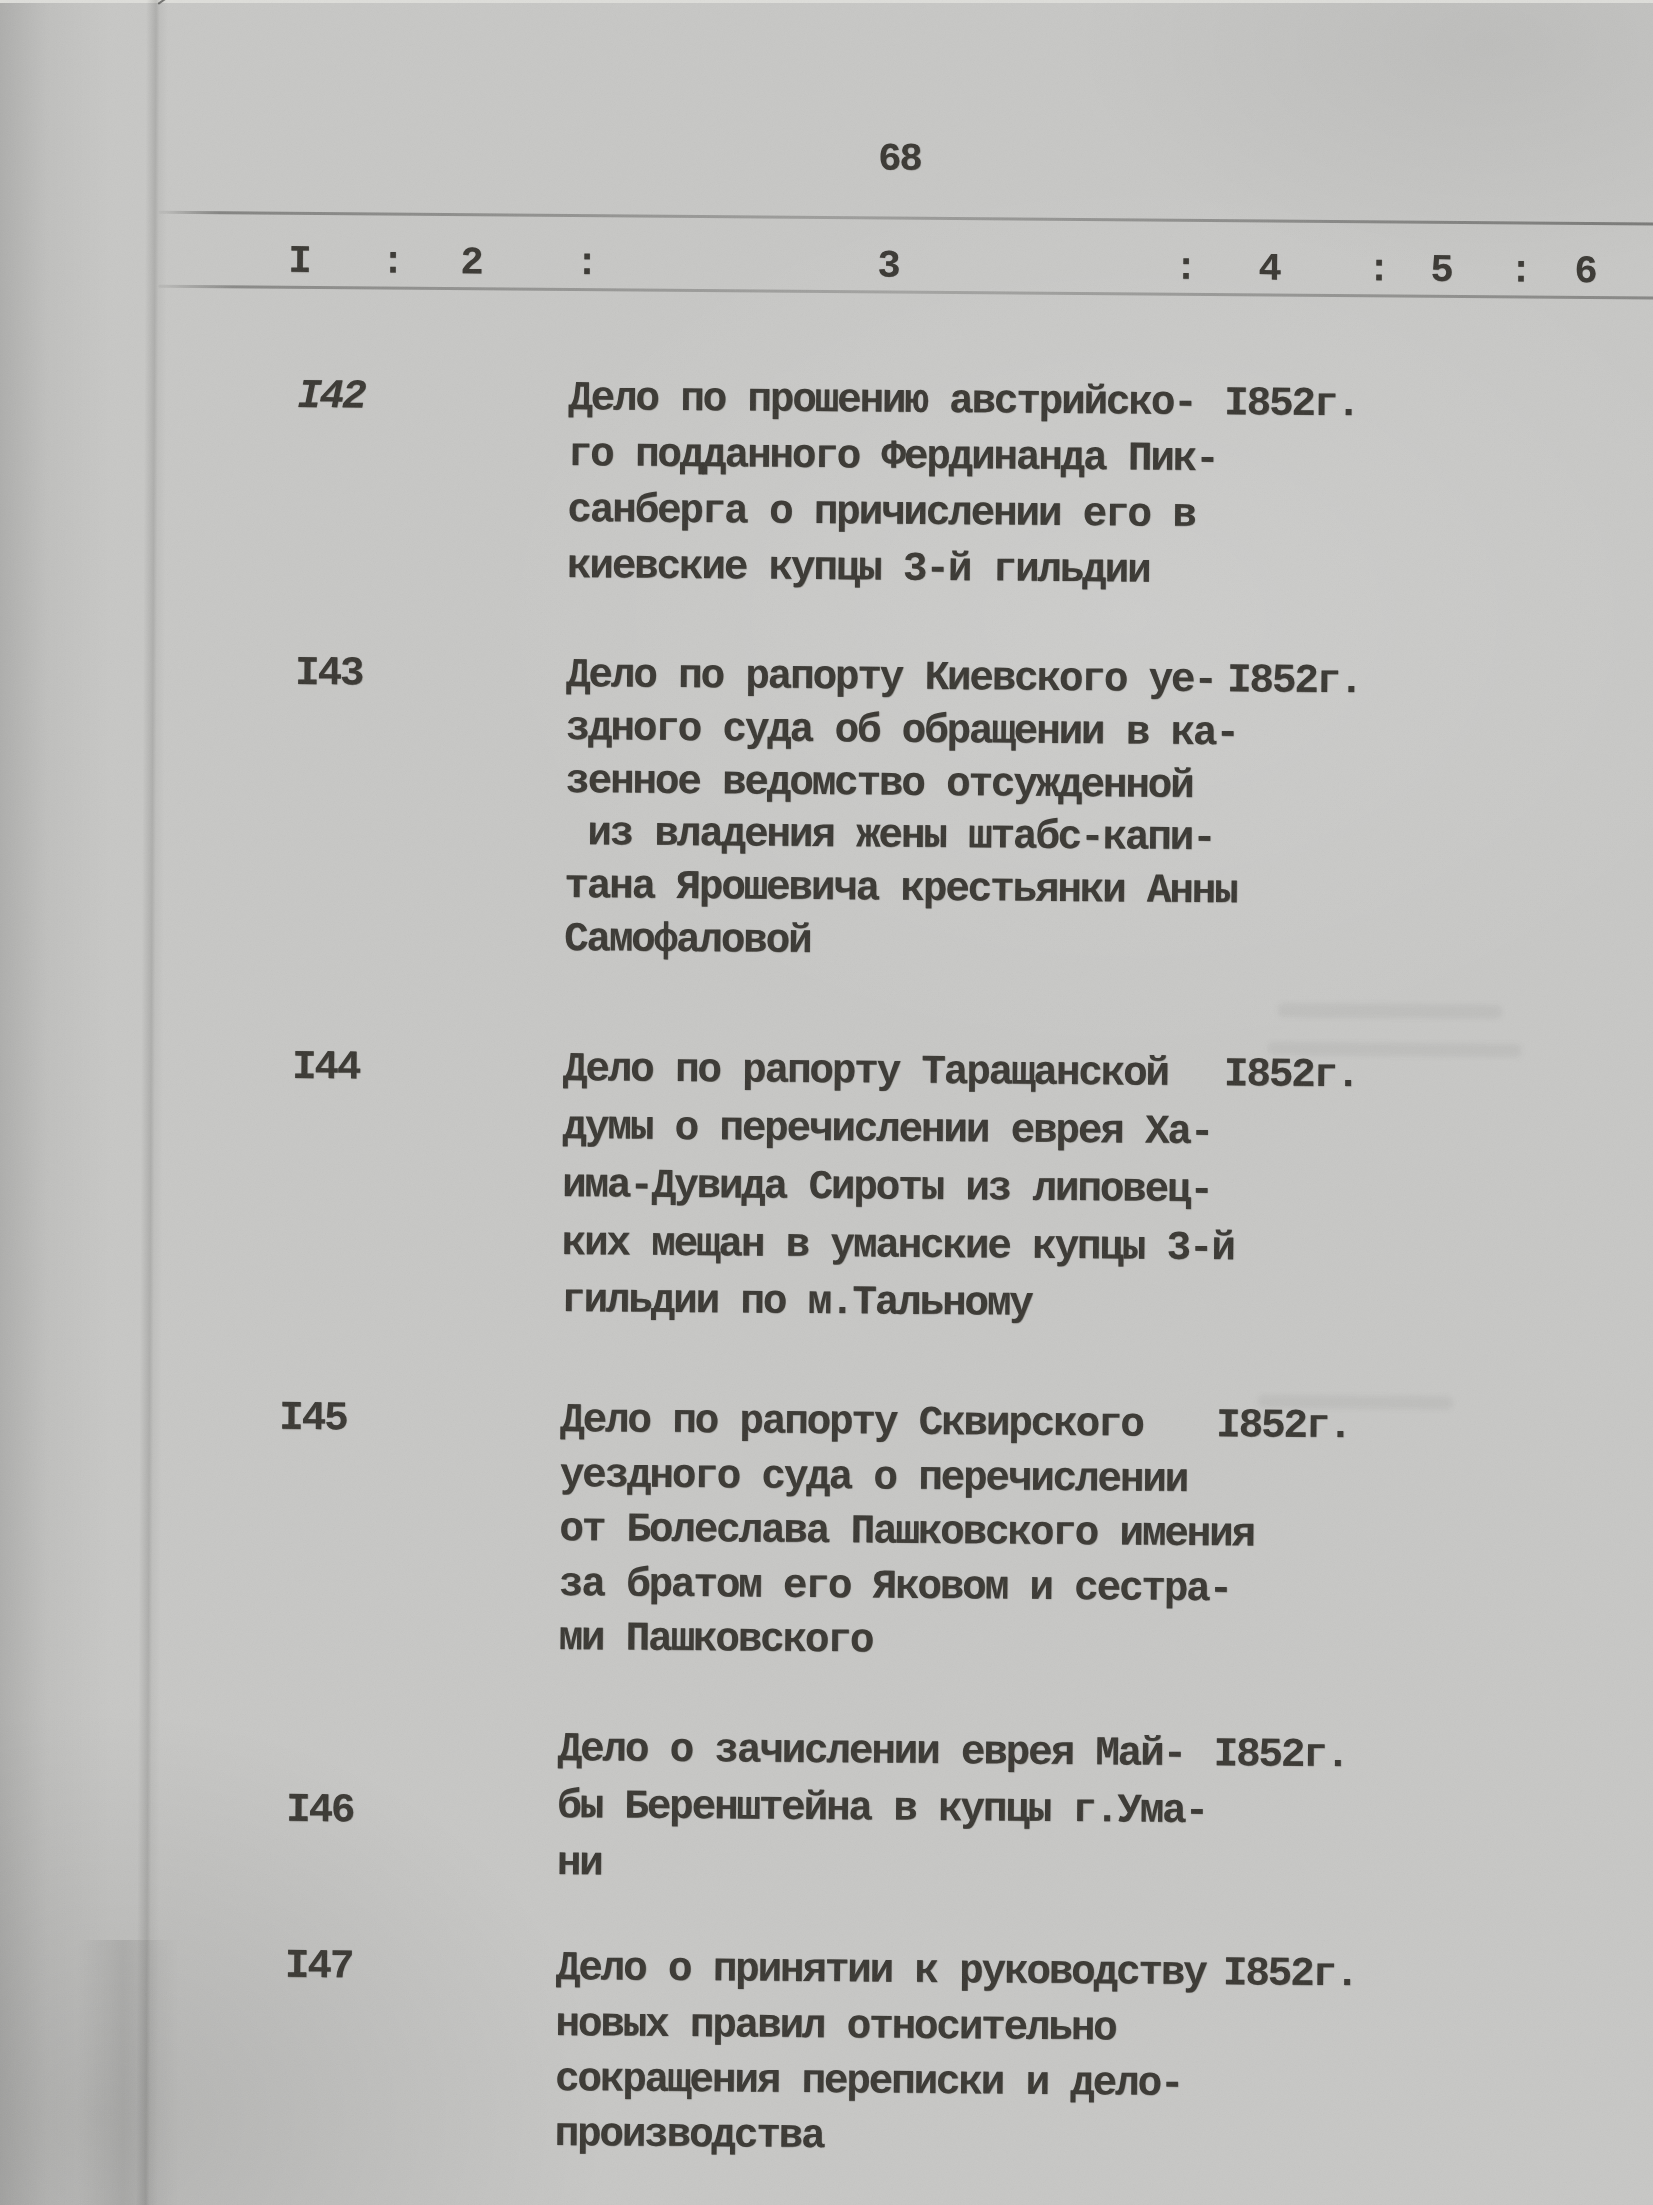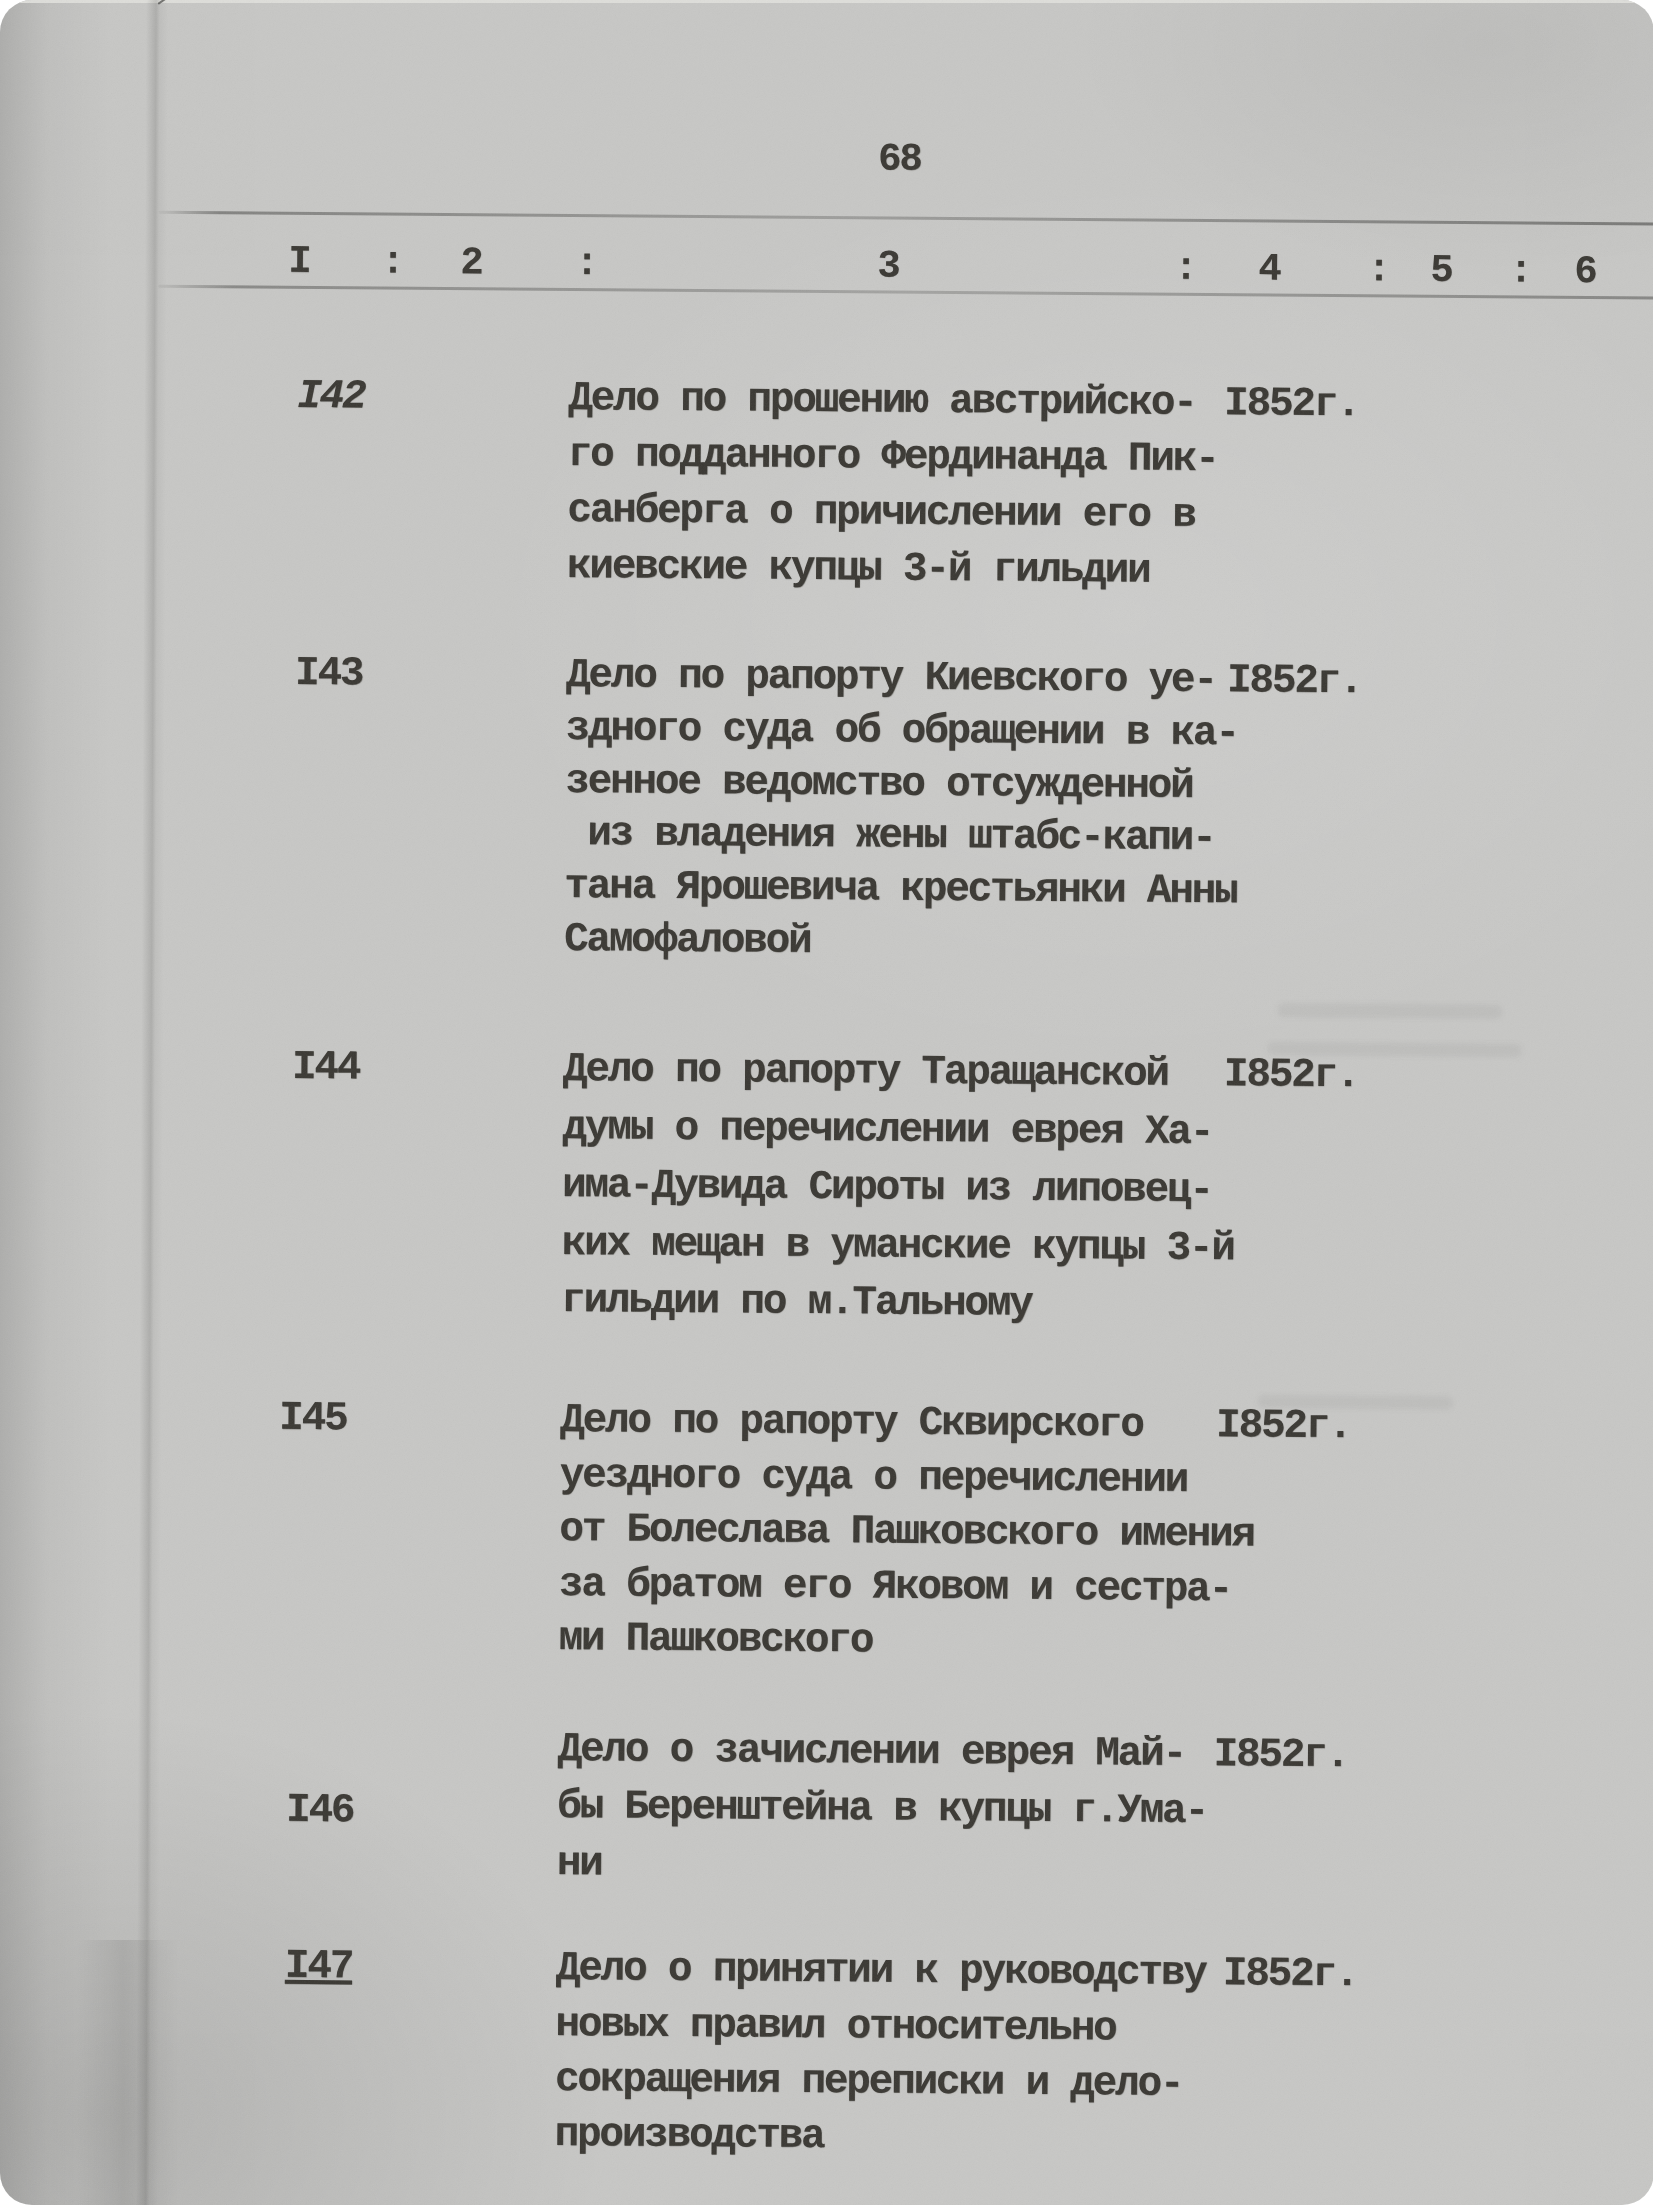--- a/index.html
+++ b/index.html
@@ -16,21 +16,20 @@
     inset: 0;
     width: 1654px;
     height: 2205px;
     background-color: #c7c7c5;
     background-image:
       radial-gradient(1106px 766px at 68% 28%, rgba(255,255,255,0.10), rgba(255,255,255,0) 60%),
       radial-gradient(851px 681px at 6% 96%, rgba(0,0,0,0.10), rgba(0,0,0,0) 60%),
       radial-gradient(766px 425px at 90% 2%, rgba(0,0,0,0.05), rgba(0,0,0,0) 55%),
       linear-gradient(90deg, rgba(0,0,0,0.13) 0px, rgba(0,0,0,0.04) 47px, rgba(0,0,0,0.0) 111px);
     overflow: hidden;
-    border-radius: 32px;
   }
   .top-sliver {
     position: absolute; left: 0; top: 0; width: 1654px; height: 3.4px;
     background: #dedédb;
     background: #dededa;
   }
   .crease {
     position: absolute; left: 141px; top: -8.5px; width: 22px; height: 2229px;
     background: linear-gradient(90deg, rgba(40,40,38,0) 0%, rgba(40,40,38,0.16) 45%, rgba(40,40,38,0.05) 62%, rgba(40,40,38,0) 100%);
     transform: rotate(0.27deg);
@@ -144,21 +143,21 @@
     <span class="typed" style="left:562px;  top:1564px;">за братом его Яковом и сестра-</span>
     <span class="typed" style="left:562px;  top:1618px;">ми Пашковского</span>
     <span class="typed" style="left:1218px; top:1400px;">I852г.</span>
 
     <span class="typed" style="left:291px;  top:1792px;">I46</span>
     <span class="typed" style="left:562px;  top:1729px;">Дело о зачислении еврея Май-</span>
     <span class="typed" style="left:562px;  top:1786px;">бы Беренштейна в купцы г.Ума-</span>
     <span class="typed" style="left:562px;  top:1843px;">ни</span>
     <span class="typed" style="left:1218px; top:1729px;">I852г.</span>
 
-    <span class="typed" style="left:291px;  top:1948px;text-decoration:underline;">I47</span>
+    <span class="typed" style="left:291px;  top:1948px;">I47</span>
     <span class="typed" style="left:562px;  top:1948px;">Дело о принятии к руководству</span>
     <span class="typed" style="left:562px;  top:2004px;">новых правил относительно</span>
     <span class="typed" style="left:562px;  top:2059px;">сокращения переписки и дело-</span>
     <span class="typed" style="left:562px;  top:2114px;">производства</span>
     <span class="typed" style="left:1229px; top:1948px;">I852г.</span>
 
     <div class="smudge" style="left:1276px; top:997px; width:225px; height:15.3px;"></div>
     <div class="smudge" style="left:1266px; top:1036px; width:255px; height:13.6px;"></div>
     <div class="smudge" style="left:1259px; top:1389px; width:196px; height:13.6px;"></div>
   </div>

